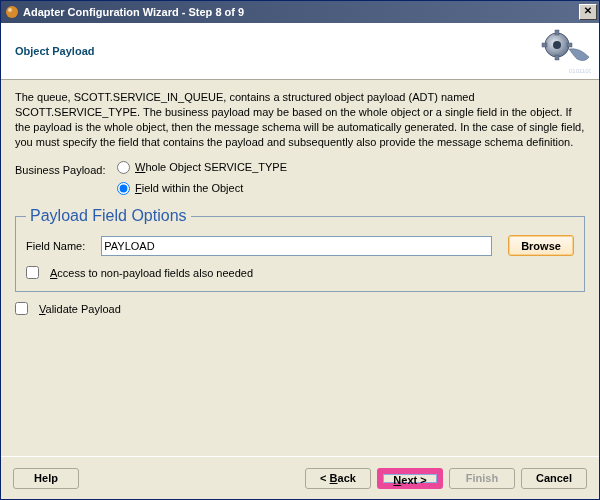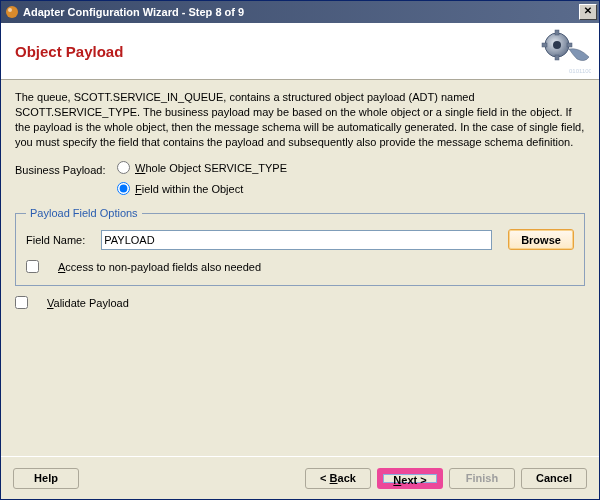--- a/index.html
+++ b/index.html
@@ -60,24 +60,24 @@
   .header {
     height: 56px;
     background: #fff;
     border-bottom: 1px solid #aca899;
     display: flex;
     align-items: center;
     padding: 0 14px;
     position: relative;
   }
   .header h1 {
-    font-size: 15px;
+    font-size: 11px;
     font-weight: bold;
     margin: 0;
-    color: #b91c1c;
+    color: #0c4a6e;
   }
   .header .gear {
     position: absolute;
     right: 8px;
     top: 6px;
   }
   .body {
     flex: 1;
     padding: 10px 14px 0 14px;
     overflow: hidden;
@@ -89,33 +89,32 @@
   .row {
     display: flex;
     align-items: center;
     margin-bottom: 4px;
   }
   .lbl {
     width: 102px;
   }
   .radio-row {
     display: flex;
-    align-items: center;
     margin-bottom: 4px;
   }
   .radio-row input { margin: 0 5px 0 0; }
   fieldset.pfo {
     border: 1px solid #8ba0bc;
     margin: 8px 0 10px 0;
     padding: 10px 10px 10px 10px;
   }
   fieldset.pfo legend {
     color: #2a5db0;
     padding: 0 4px;
-    font-size: 11px;
+    font-size: 16px;
   }
   .field-row {
     display: flex;
     align-items: center;
     gap: 16px;
     margin-bottom: 10px;
   }
   .field-row label { white-space: nowrap; }
   .text-input {
     flex: 1;
@@ -151,21 +150,21 @@
     border: 6px solid #ec4899;
     box-shadow: inset 0 0 0 1px #89ade0;
   }
   .btn:disabled {
     color: #9e9e9e;
     cursor: default;
   }
   .chk-row {
     display: flex;
     align-items: center;
-    gap: 19px;
+    gap: 11px;
     margin: 2px 0;
   }
   .chk-row input { margin: 0; }
   .footer {
     height: 42px;
     border-top: 1px solid #fff;
     display: flex;
     align-items: center;
     padding: 0 12px;
     gap: 6px;

